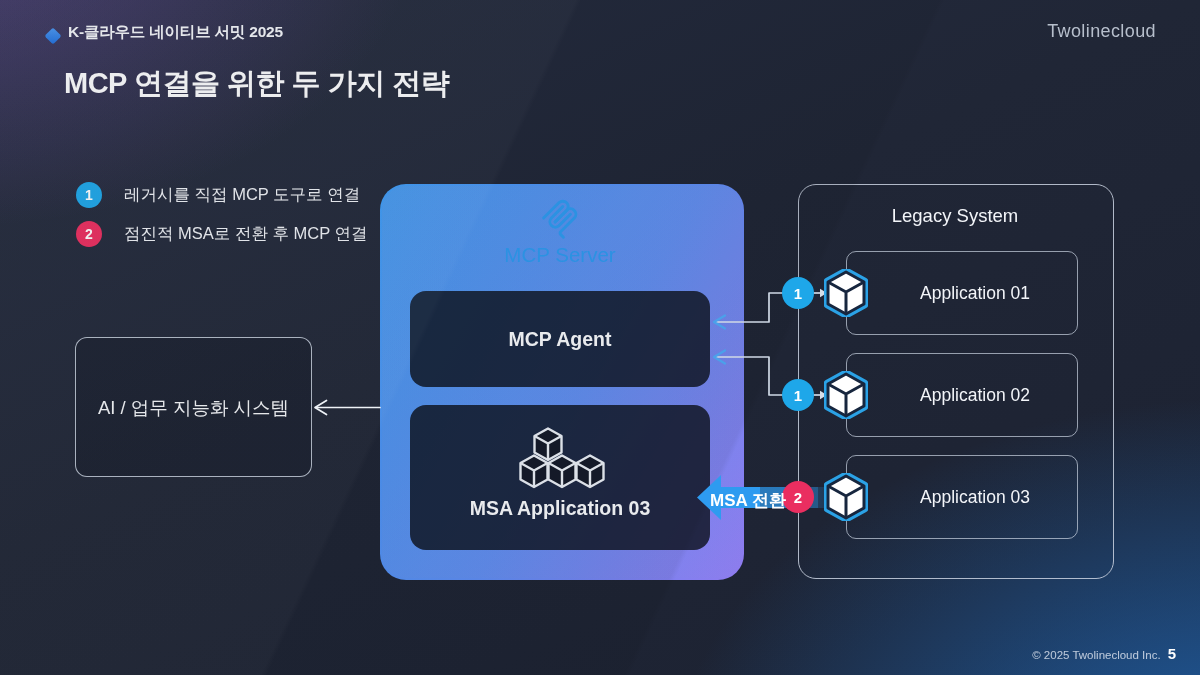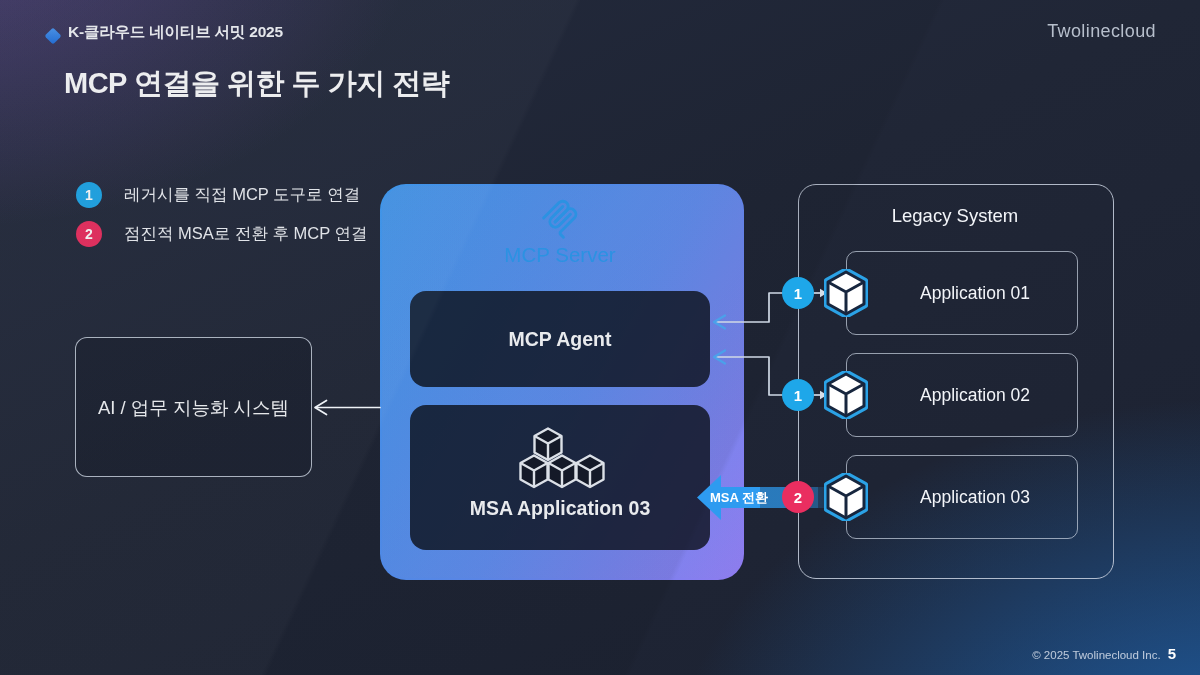--- a/index.html
+++ b/index.html
@@ -57,21 +57,21 @@
   .legacy-title{left:798px;top:205px;width:314px;text-align:center;font-size:18.5px;font-weight:500;color:#f3f5f9;}
   .app-box{left:846px;width:232px;height:84px;border:1.2px solid rgba(203,212,226,0.7);border-radius:10px;
     display:flex;align-items:center;justify-content:center;padding-left:26px;box-sizing:border-box;}
   .app-1{top:251px;} .app-2{top:353px;} .app-3{top:455px;}
   .app-label{font-size:17.5px;font-weight:500;color:#f3f5f9;}
   .cube{width:44px;height:48px;}
   .cube-1{left:824px;top:269px;} .cube-2{left:824px;top:371px;} .cube-3{left:824px;top:473px;}
   .node-badge-1{left:782px;top:277px;} .node-badge-2{left:782px;top:379px;} .node-badge-3{left:782px;top:481px;}
   .z5{z-index:5;} .z6{z-index:6;} .z7{z-index:7;}
   .connector-layer{left:0;top:0;width:1200px;height:675px;pointer-events:none;}
-  .msa-arrow-label{left:710px;top:489px;width:76px;text-align:left;font-size:13px;font-weight:bold;color:#fff;}
+  .msa-arrow-label{left:710px;top:489px;width:76px;text-align:center;font-size:17px;font-weight:bold;color:#fff;}
   
   .footer{right:24px;bottom:13px;display:flex;align-items:baseline;gap:7px;}
   .copyright{font-size:11.5px;color:rgba(224,231,241,0.82);}
   .page-number{font-size:15px;font-weight:bold;color:#fff;}
 </style>
 </head>
 <body>
 
 <div class="slide">
 

